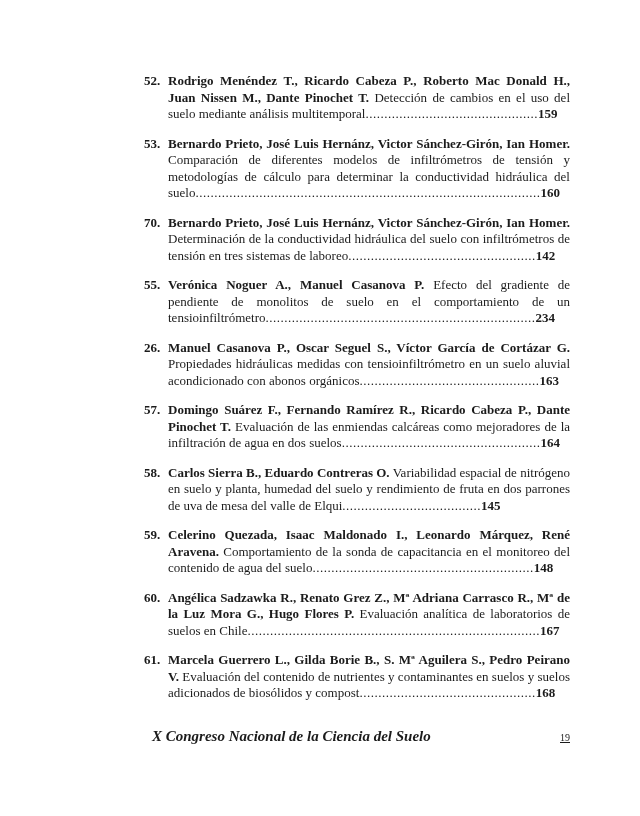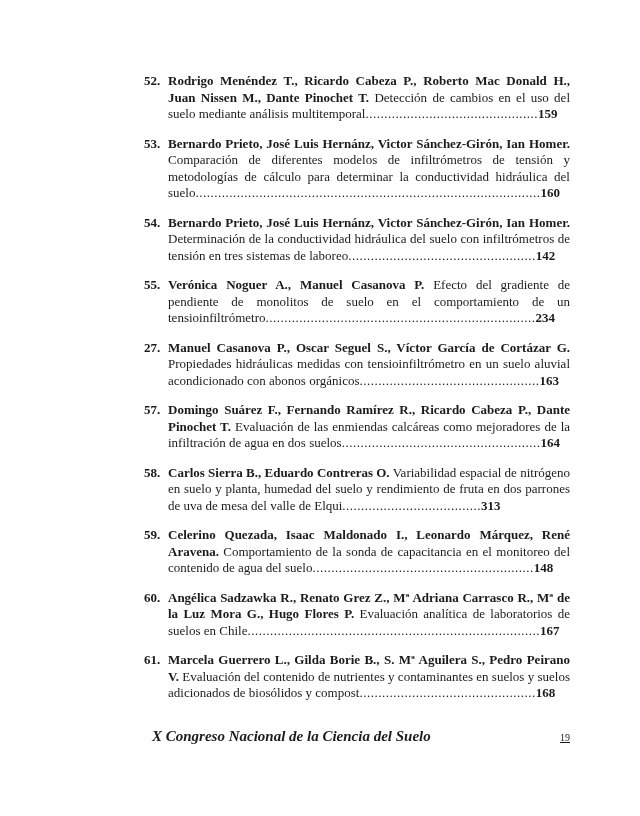--- a/index.html
+++ b/index.html
@@ -60,29 +60,29 @@
 </head>
 <body>
 
 <div class="page">
 
   <main class="toc" id="toc-list">
     <p class="entry"><span class="num">52.</span><span class="authors">Rodrigo Menéndez T., Ricardo Cabeza P., Roberto Mac Donald H., Juan Nissen M., Dante Pinochet T.</span> <span class="title">Detección de cambios en el uso del suelo mediante análisis multitemporal</span><span class="leader">..............................................</span><span class="pagenum">159</span></p>
 
     <p class="entry"><span class="num">53.</span><span class="authors">Bernardo Prieto, José Luis Hernánz, Victor Sánchez-Girón, Ian Homer.</span> <span class="title">Comparación de diferentes modelos de infiltrómetros de tensión y metodologías de cálculo para determinar la conductividad hidráulica del suelo</span><span class="leader">............................................................................................</span><span class="pagenum">160</span></p>
 
-    <p class="entry"><span class="num">54.</span><span class="authors">Bernardo Prieto, José Luis Hernánz, Victor Sánchez-Girón, Ian Homer.</span> <span class="title">Determinación de la conductividad hidráulica del suelo con infiltrómetros de tensión en tres sistemas de laboreo</span><span class="leader">..................................................</span><span class="pagenum">142</span></p>
+    <p class="entry"><span class="num">70.</span><span class="authors">Bernardo Prieto, José Luis Hernánz, Victor Sánchez-Girón, Ian Homer.</span> <span class="title">Determinación de la conductividad hidráulica del suelo con infiltrómetros de tensión en tres sistemas de laboreo</span><span class="leader">..................................................</span><span class="pagenum">142</span></p>
 
     <p class="entry"><span class="num">55.</span><span class="authors">Verónica Noguer A., Manuel Casanova P.</span> <span class="title">Efecto del gradiente de pendiente de monolitos de suelo en el comportamiento de un tensioinfiltrómetro</span><span class="leader">........................................................................</span><span class="pagenum">234</span></p>
 
-    <p class="entry"><span class="num">27.</span><span class="authors">Manuel Casanova P., Oscar Seguel S., Víctor García de Cortázar G.</span> <span class="title">Propiedades hidráulicas medidas con tensioinfiltrómetro en un suelo aluvial acondicionado con abonos orgánicos</span><span class="leader">................................................</span><span class="pagenum">163</span></p>
+    <p class="entry"><span class="num">26.</span><span class="authors">Manuel Casanova P., Oscar Seguel S., Víctor García de Cortázar G.</span> <span class="title">Propiedades hidráulicas medidas con tensioinfiltrómetro en un suelo aluvial acondicionado con abonos orgánicos</span><span class="leader">................................................</span><span class="pagenum">163</span></p>
 
     <p class="entry"><span class="num">57.</span><span class="authors">Domingo Suárez F., Fernando Ramírez R., Ricardo Cabeza P., Dante Pinochet T.</span> <span class="title">Evaluación de las enmiendas calcáreas como mejoradores de la infiltración de agua en dos suelos</span><span class="leader">.....................................................</span><span class="pagenum">164</span></p>
 
-    <p class="entry"><span class="num">58.</span><span class="authors">Carlos Sierra B., Eduardo Contreras O.</span> <span class="title">Variabilidad espacial de nitrógeno en suelo y planta, humedad del suelo y rendimiento de fruta en dos parrones de uva de mesa del valle de Elqui</span><span class="leader">.....................................</span><span class="pagenum">313</span></p>
+    <p class="entry"><span class="num">58.</span><span class="authors">Carlos Sierra B., Eduardo Contreras O.</span> <span class="title">Variabilidad espacial de nitrógeno en suelo y planta, humedad del suelo y rendimiento de fruta en dos parrones de uva de mesa del valle de Elqui</span><span class="leader">.....................................</span><span class="pagenum">145</span></p>
 
     <p class="entry"><span class="num">59.</span><span class="authors">Celerino Quezada, Isaac Maldonado I., Leonardo Márquez, René Aravena.</span> <span class="title">Comportamiento de la sonda de capacitancia en el monitoreo del contenido de agua del suelo</span><span class="leader">...........................................................</span><span class="pagenum">148</span></p>
 
     <p class="entry"><span class="num">60.</span><span class="authors">Angélica Sadzawka R., Renato Grez Z., Mª Adriana Carrasco R., Mª de la Luz Mora G., Hugo Flores P.</span> <span class="title">Evaluación analítica de laboratorios de suelos en Chile</span><span class="leader">..............................................................................</span><span class="pagenum">167</span></p>
 
     <p class="entry"><span class="num">61.</span><span class="authors">Marcela Guerrero L., Gilda Borie B., S. Mª Aguilera S., Pedro Peirano V.</span> <span class="title">Evaluación del contenido de nutrientes y contaminantes en suelos y suelos adicionados de biosólidos y compost</span><span class="leader">...............................................</span><span class="pagenum">168</span></p>
   </main>
 
   <footer class="footer">
     <span class="footer-title">X Congreso Nacional de la Ciencia del Suelo</span>

